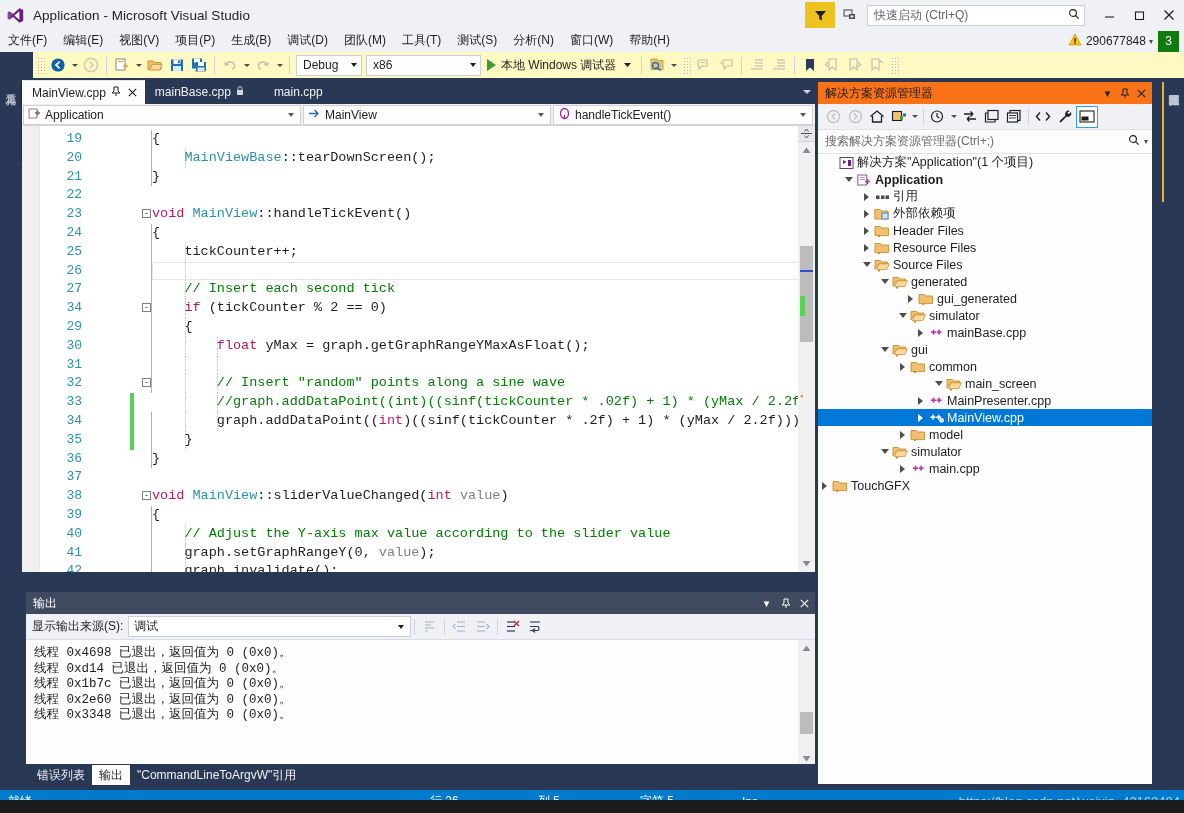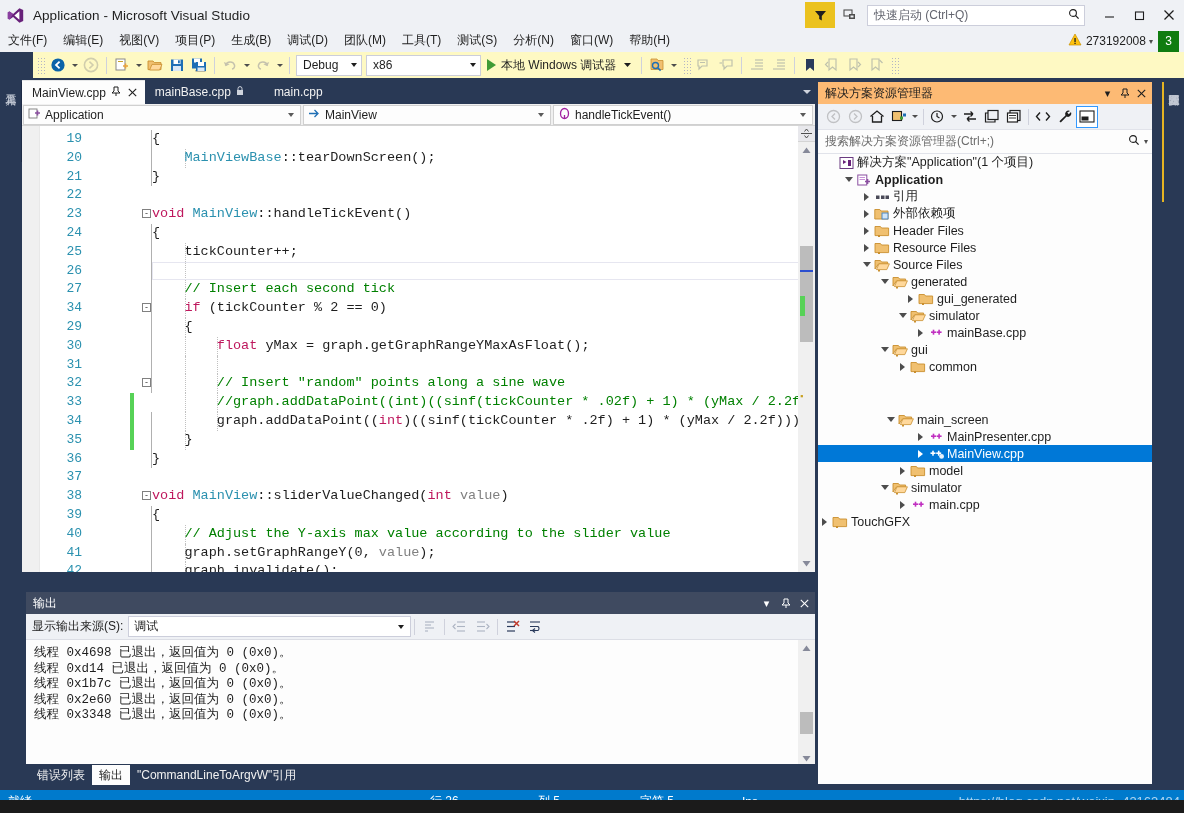--- a/index.html
+++ b/index.html
@@ -248,21 +248,21 @@
   .bottom-tabs {
     position: absolute; left: 26px; top: 764px; width: 789px; height: 22px;
     background: #293955; display: flex; align-items: center; gap: 0; padding-left: 4px;
   }
   .btab { height: 20px; display:flex; align-items:center; padding: 0 7px; font-size: 12px; color: #f1f1f1; }
   .btab.active { background: #fdfdfd; color: #1e1e1e; }
 
   
   .se-dock { position: absolute; left: 818px; top: 82px; width: 334px; height: 702px; background: #fdfdfd; }
   .se-header {
-    height: 22px; background: #fdba74; display: flex; align-items: center; padding: 0 2px 0 7px;
+    height: 22px; background: #f97316; display: flex; align-items: center; padding: 0 2px 0 7px;
   }
   .se-title { font-size: 12px; color: #1e1e1e; }
   .se-hdr-btns { margin-left: auto; display: flex; align-items: center; }
   .se-hdr-btn { width: 17px; height: 18px; display:flex; align-items:center; justify-content:center; color:#1e1e1e; font-size:11px; }
   .se-toolbar {
     height: 26px; background: #eff1f5; display: flex; align-items: center; padding-left: 4px;
     border-bottom: 1px solid #e1e3ea;
   }
   .se-tb { width: 22px; height: 22px; display:flex; align-items:center; justify-content:center; position: relative; }
   .se-tb.disabled { opacity: 0.35; }
@@ -373,21 +373,21 @@
     <div class="menuitem">帮助(H)</div>
     <div class="menubar-right">
       <div class="warn-badge">
         <span>
           <svg width="14" height="13" viewBox="0 0 14 13">
             <path d="M7 1 L13 12 H1 Z" fill="#ffc20e" stroke="#c89000" stroke-width="0.7"></path>
             <rect x="6.4" y="5" width="1.3" height="4" fill="#1e1e1e"></rect>
             <rect x="6.4" y="9.7" width="1.3" height="1.3" fill="#1e1e1e"></rect>
           </svg>
         </span>
-        <span>273192008</span>
+        <span>290677848</span>
       </div>
       <span class="acct-chevron">▾</span>
       <div class="acct-box">3</div>
     </div>
   </div>
 
   <div class="toolbar">
     <div class="grip"></div>
     <div class="tb-btn">
       <svg width="16" height="16" viewBox="0 0 16 16">
@@ -1050,21 +1050,21 @@
             <span class="tri-collapsed"></span>
           </span>
           <span class="ticon">
             <svg width="16" height="14" viewBox="0 0 16 14">
               <path d="M1 2.5 h5.4 l1.2 1.5 H14.6 v7.6 H1 Z" fill="#f0c070" stroke="#c98f2e" stroke-width="0.9"></path>
               <path d="M4 11 L6 11 L6 13 L4 13 Z" fill="#c98f2e"></path>
             </svg>
           </span>
           <span class="tlabel">common</span>
         </div>
-        <div class="tnode" style="padding-left: 66px; margin-top: 36px;">
+        <div class="tnode" style="padding-left: 114px;">
           <span class="tw">
             <span class="tri-expanded"></span>
           </span>
           <span class="ticon">
             <svg width="16" height="14" viewBox="0 0 16 14">
               <path d="M1 2.5 h5.4 l1.2 1.5 H13.6 v2 H4.4 L1 11 Z" fill="#f0c070" stroke="#c98f2e" stroke-width="0.9"></path>
               <path d="M2.4 11.6 L5 5.8 H15.4 L12.8 11.6 Z" fill="#ffd89b" stroke="#c98f2e" stroke-width="0.8"></path>
               <path d="M4 12 L6 12 L6 13.6 L4 13.6 Z" fill="#c98f2e"></path>
             </svg>
           </span>

